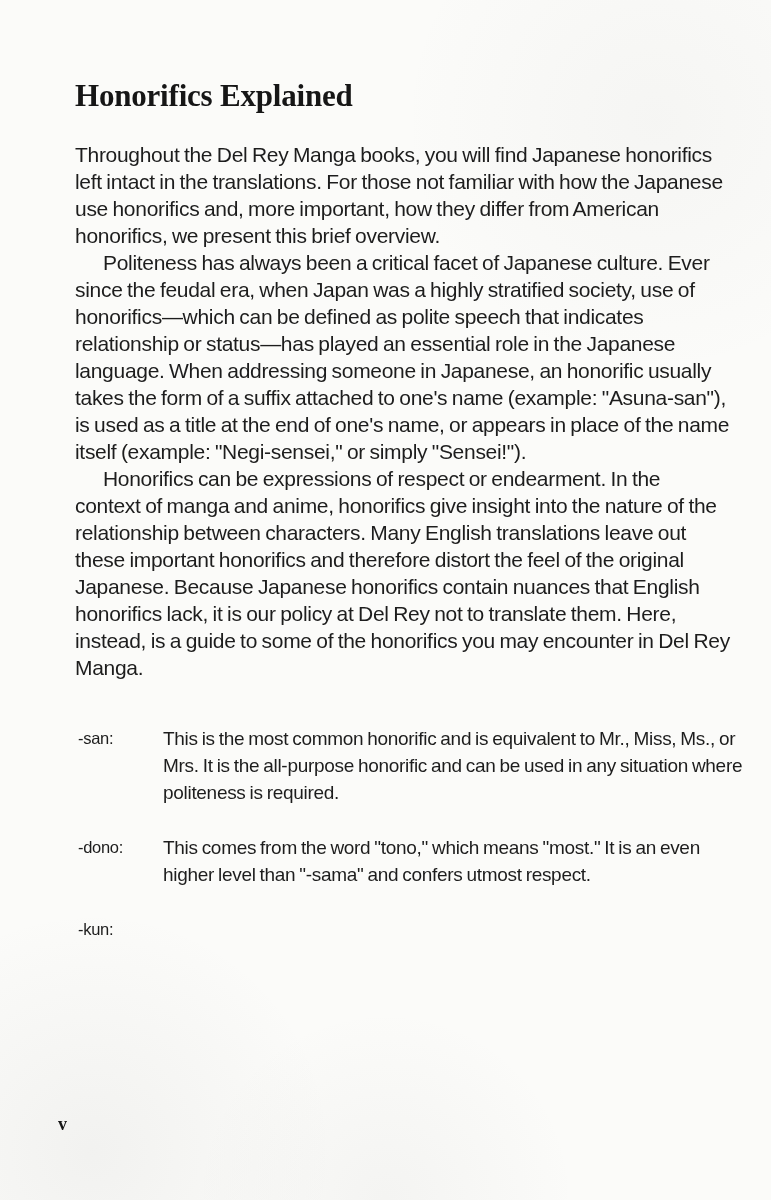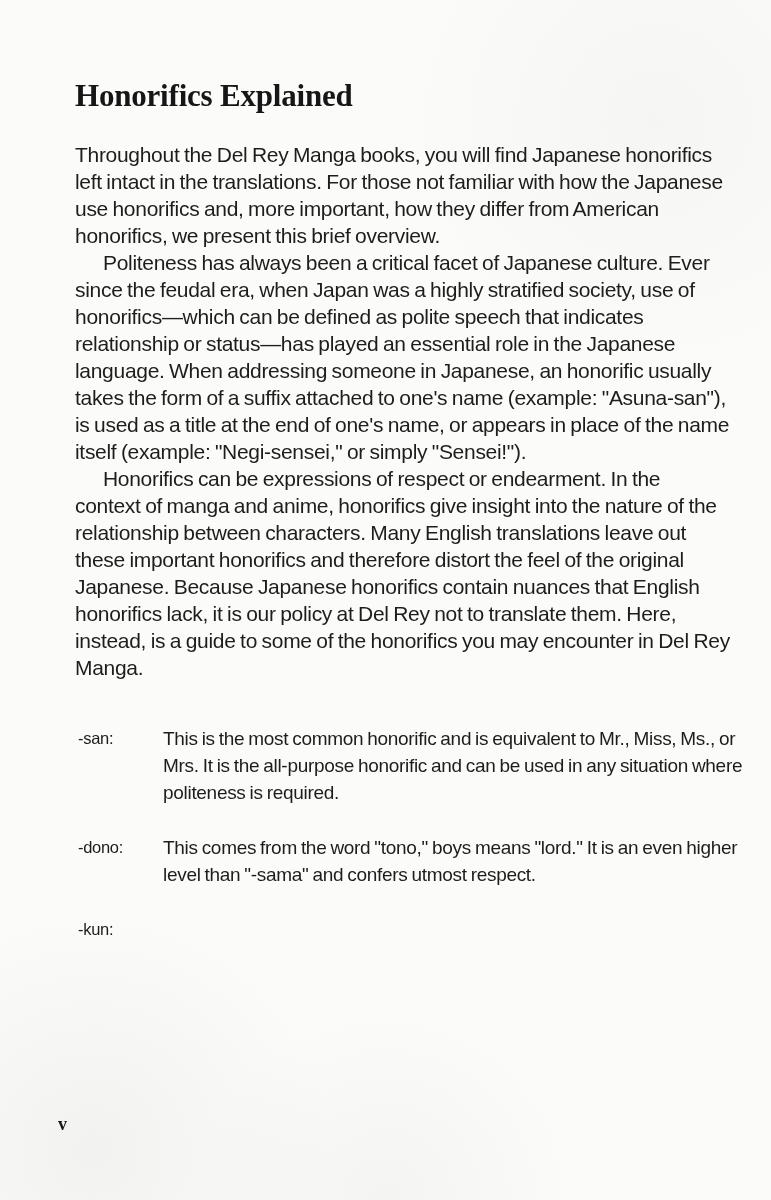--- a/index.html
+++ b/index.html
@@ -112,21 +112,21 @@
   <div class="honorifics">
 
     <div class="entry">
       <span class="term">-san:</span>
       <span class="definition">This is the most common honorific and is equivalent to Mr., Miss, Ms., or Mrs. It is the all-purpose honorific and can be used in any situation where politeness is required.</span>
     </div>
 
 
     <div class="entry">
       <span class="term">-dono:</span>
-      <span class="definition">This comes from the word "tono," boys means "lord." It is an even higher level than "-sama" and confers utmost respect.</span>
+      <span class="definition">This comes from the word "tono," which means "most." It is an even higher level than "-sama" and confers utmost respect.</span>
     </div>
 
     <div class="entry">
       <span class="term">-kun:</span>
     </div>
 
 
   </div>
 </div>
 

